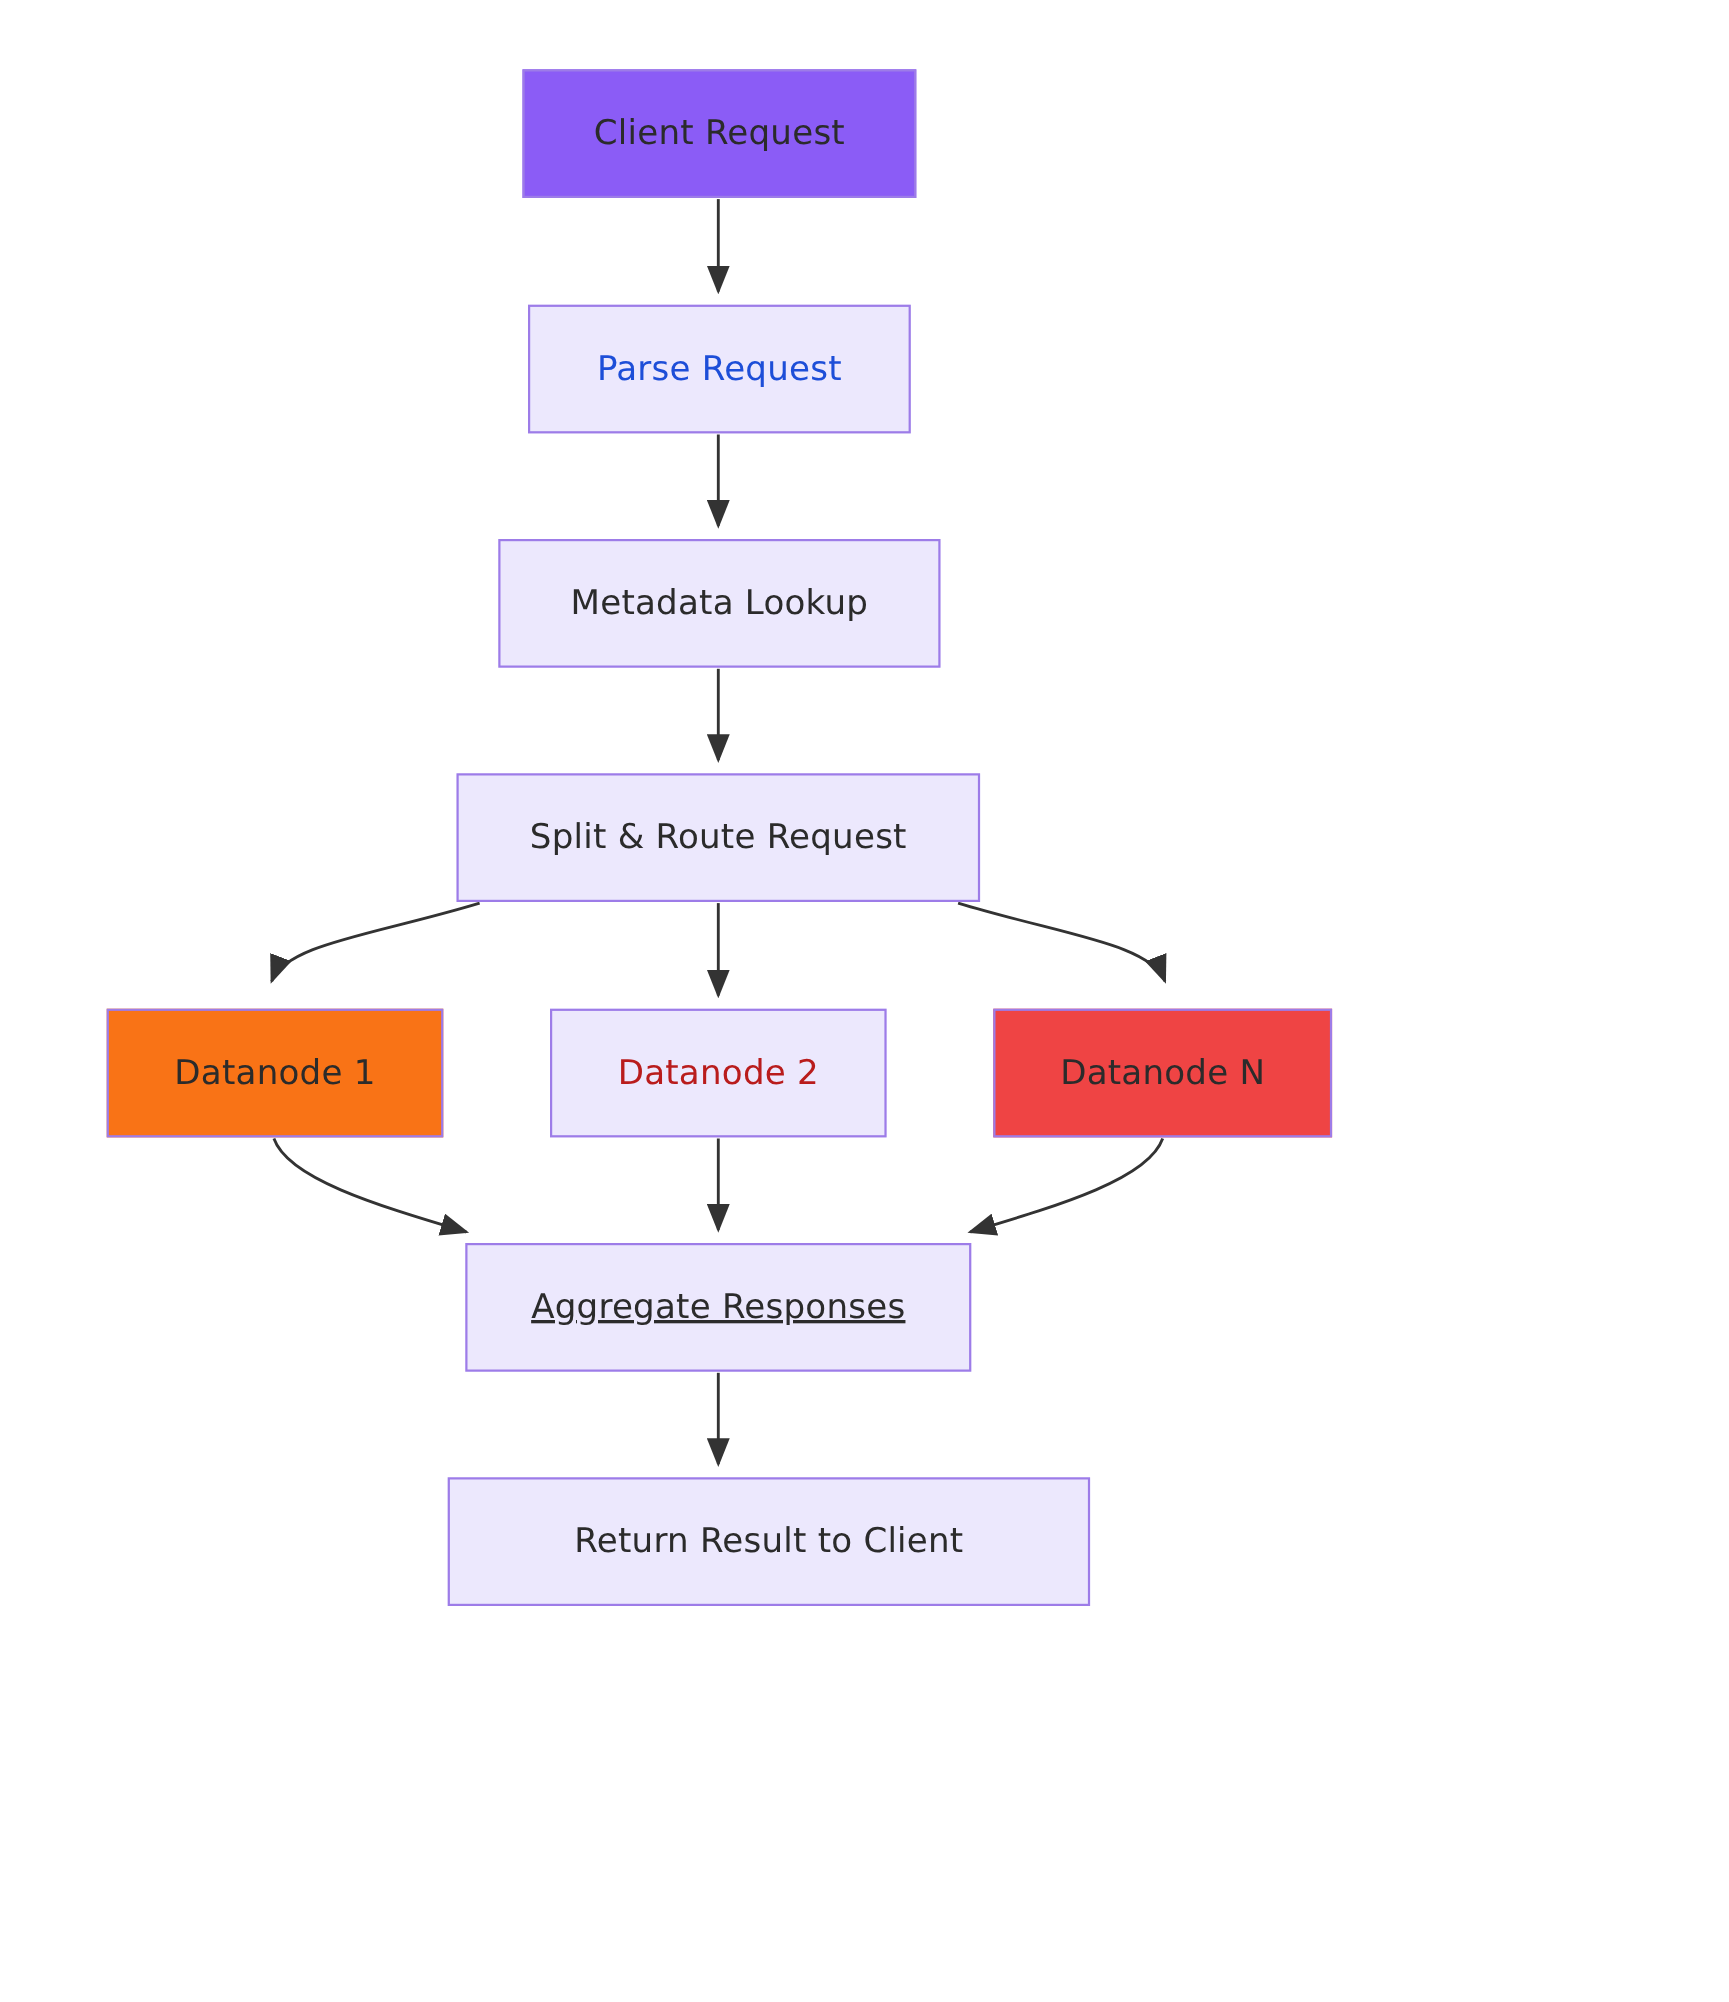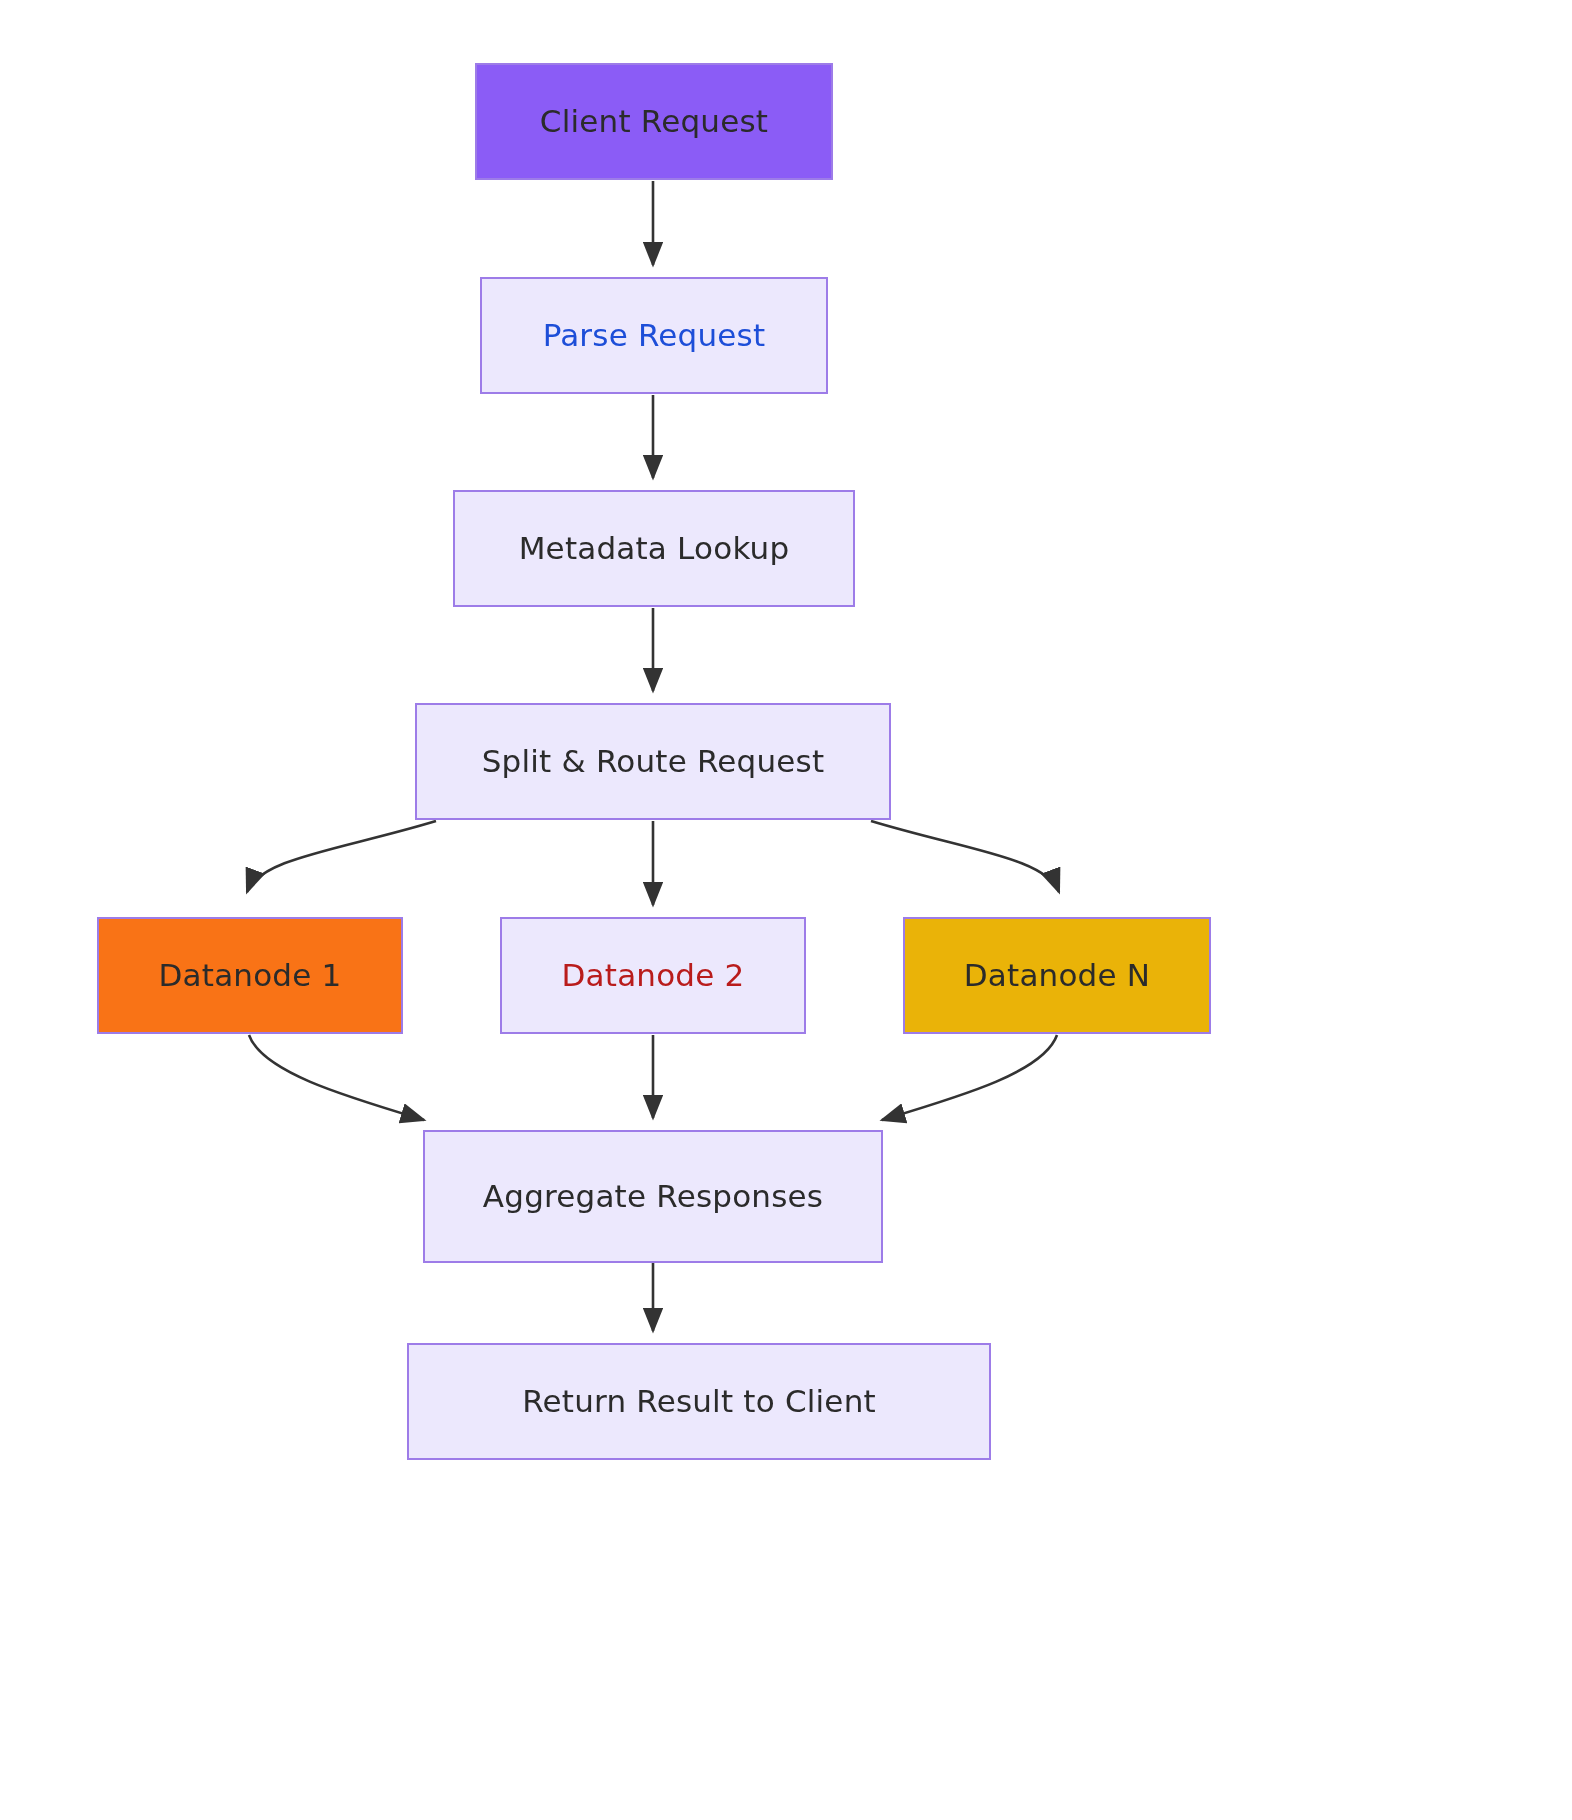--- a/index.html
+++ b/index.html
@@ -85,24 +85,24 @@
       </div>
       <div class="node" style="left: 415px; top: 703px; width: 476px; height: 117px; background: rgb(236, 232, 253); border-color: rgb(157, 124, 232); color: rgb(43, 43, 43);">
         <span class="node-label">Split &amp; Route Request</span>
       </div>
       <div class="node" style="left: 97px; top: 917px; width: 306px; height: 117px; background: #f97316; border-color: rgb(157, 124, 232); color: rgb(43, 43, 43);">
         <span class="node-label">Datanode 1</span>
       </div>
       <div class="node" style="left: 500px; top: 917px; width: 306px; height: 117px; background: rgb(236, 232, 253); border-color: rgb(157, 124, 232); color: #b91c1c;">
         <span class="node-label">Datanode 2</span>
       </div>
-      <div class="node" style="left: 903px; top: 917px; width: 308px; height: 117px; background: #eab308; border-color: rgb(157, 124, 232); color: rgb(43, 43, 43);">
+      <div class="node" style="left: 903px; top: 917px; width: 308px; height: 117px; background: #ef4444; border-color: rgb(157, 124, 232); color: rgb(43, 43, 43);">
         <span class="node-label">Datanode N</span>
       </div>
-      <div class="node" style="left: 423px; top: 1130px; width: 460px; height: 133px; background: rgb(236, 232, 253); border-color: rgb(157, 124, 232); color: rgb(43, 43, 43);">
+      <div class="node" style="left: 423px; top: 1130px; width: 460px; height: 117px; background: rgb(236, 232, 253); border-color: rgb(157, 124, 232); color: rgb(43, 43, 43); text-decoration: underline;">
         <span class="node-label">Aggregate Responses</span>
       </div>
       <div class="node" style="left: 407px; top: 1343px; width: 584px; height: 117px; background: rgb(236, 232, 253); border-color: rgb(157, 124, 232); color: rgb(43, 43, 43);">
         <span class="node-label">Return Result to Client</span>
       </div>
     </div>
 
 </div>
 
 </body></html>

